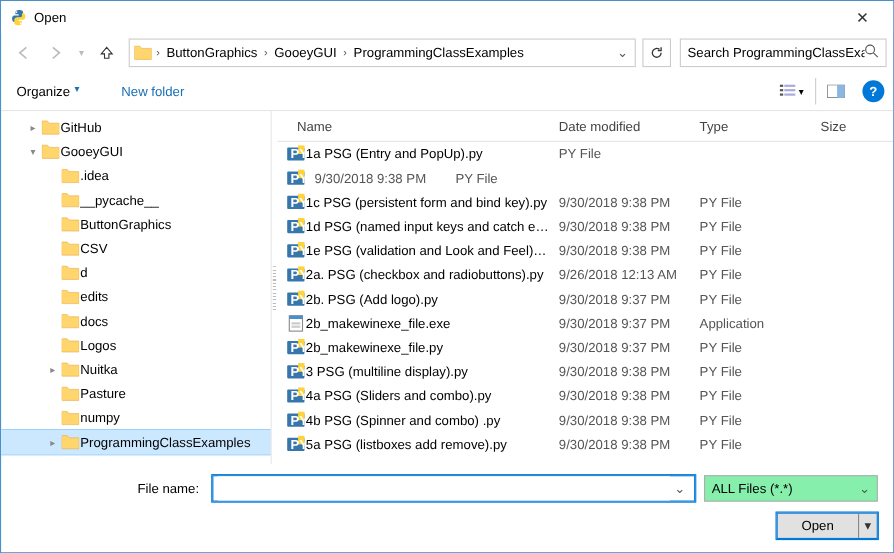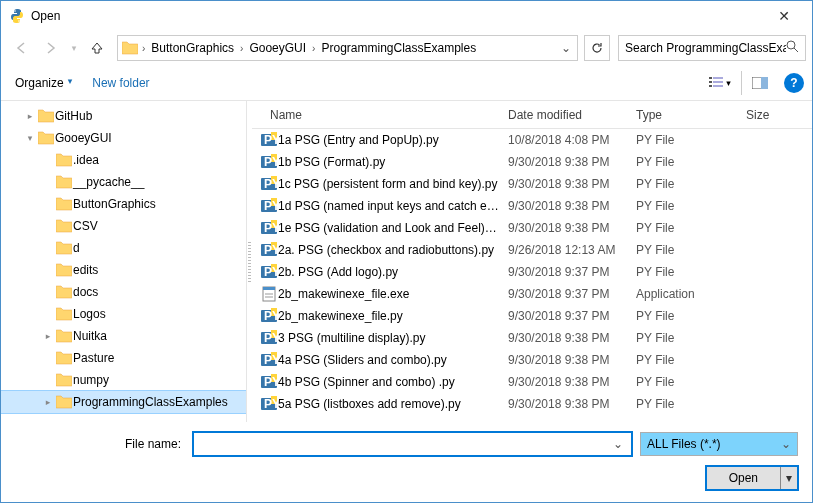--- a/index.html
+++ b/index.html
@@ -14,21 +14,21 @@
 .breadcrumb{flex:1;height:26px;border:1px solid #ccc;display:flex;align-items:center;padding:0 2px;margin:0 4px;background:#fff}
 .breadcrumb .bc-icon{width:20px;display:flex;align-items:center;justify-content:center;color:#e8a33d}
 .breadcrumb .bc-seg{padding:0 4px;height:100%;display:flex;align-items:center}
 .breadcrumb .bc-chev{color:#555;font-size:10px;padding:0 2px}
 .breadcrumb .bc-drop{margin-left:auto;width:18px;display:flex;align-items:center;justify-content:center;color:#555}
 .refresh-btn{width:26px;height:26px;border:1px solid #ccc;display:flex;align-items:center;justify-content:center;margin-right:6px}
 .search-box{width:188px;height:26px;border:1px solid #ccc;display:flex;align-items:center;padding:0 6px;color:#777}
 .search-box .sicon{margin-left:auto;color:#555}
 .toolbar{height:36px;display:flex;align-items:center;border-bottom:1px solid #e5e5e5;padding:0 8px}
 .toolbar .org{color:#1a6fb5;padding:4px 6px;display:flex;gap:4px}
-.toolbar .nf{color:#1a6fb5;padding:4px 6px;margin-left:8px}
+.toolbar .nf{color:#1a6fb5;padding:4px 6px;margin-left:26px}
 .toolbar .spacer{flex:1}
 .toolbar .view-btn{width:28px;height:24px;display:flex;align-items:center;justify-content:center;color:#555;margin:0 2px}
 .toolbar .view-btn.split{border-right:1px solid #ccc;padding-right:4px;width:40px}
 .toolbar .help{width:20px;height:20px;border-radius:50%;background:#0078d7;color:#fff;display:flex;align-items:center;justify-content:center;font-weight:bold;margin-left:8px}
 .main{flex:1;display:flex;overflow:hidden}
 .tree{width:246px;border-right:1px solid #e5e5e5;overflow-y:auto;overflow-x:hidden;padding:4px 0;position:relative}
 .tree::-webkit-scrollbar{width:17px}
 .tree::-webkit-scrollbar-track{background:#f0f0f0}
 .tree::-webkit-scrollbar-thumb{background:#c0c0c0}
 .tree-item{height:22px;display:flex;align-items:center;white-space:nowrap}
@@ -55,21 +55,21 @@
 .row .rdate{width:128px;color:#555;padding-left:8px}
 .row .rtype{width:110px;color:#555;padding-left:8px}
 .separator-handle{width:5px;background:#fff;cursor:col-resize;display:flex;align-items:center;justify-content:center}
 .separator-handle::before{content:"";width:3px;height:40px;background:repeating-linear-gradient(#bbb,#bbb 1px,transparent 1px,transparent 3px)}
 .bottom{padding:10px 14px 12px;display:flex;flex-direction:column;gap:10px}
 .fn-row{display:flex;align-items:center;gap:8px}
 .fn-label{width:170px;text-align:right;padding-right:4px}
 .fn-input{flex:1;height:24px;border:1px solid #0078d7;display:flex;align-items:center;padding:0 4px;outline:1px solid #0078d7}
 .fn-input input{border:none;outline:none;flex:1;height:100%}
 .fn-drop{width:18px;display:flex;align-items:center;justify-content:center;color:#555}
-.filter{width:158px;height:24px;border:1px solid #adadad;background:#7dd3fc;display:flex;align-items:center;padding:0 6px}
+.filter{width:158px;height:24px;border:1px solid #adadad;background:#86efac;display:flex;align-items:center;padding:0 6px}
 .filter .fdrop{margin-left:auto;color:#555}
 .btn-row{display:flex;justify-content:flex-end;gap:8px}
 .btn{height:24px;border:1px solid #adadad;background:#e1e1e1;display:flex;align-items:center;justify-content:center;padding:0 18px}
 .btn.primary{border:1px solid #0078d7;outline:1px solid #0078d7}
 .btn.split-btn{padding:0}
 .btn.split-btn .btxt{padding:0 22px;border-right:1px solid #888;height:100%;display:flex;align-items:center}
 .btn.split-btn .bdrop{width:16px;display:flex;align-items:center;justify-content:center;color:#333}
 .py-icon{width:16px;height:16px}
 </style>
 </head>
@@ -302,32 +302,30 @@
     <div class="list-body" id="listbody">
         <div class="row">
           <span class="ricon">
             <svg class="py-icon" viewBox="0 0 16 16">
               <rect x="0" y="2" width="16" height="12" rx="1" fill="#3776ab"></rect>
               <rect x="10" y="0" width="6" height="8" fill="#ffd43b"></rect>
               <text x="3" y="12" font-size="7" fill="#fff" font-weight="bold">PY</text>
             </svg>
           </span>
           <span class="rname">1a PSG (Entry and PopUp).py</span>
-          <span class="rdate">10/8/2018 4:08 PM</span>
-          <span class="rtype">PY File</span>
-        </div>
-        <div class="row">
-          <span class="ricon">
-            <svg class="py-icon" viewBox="0 0 16 16">
-              <rect x="0" y="2" width="16" height="12" rx="1" fill="#3776ab"></rect>
-              <rect x="10" y="0" width="6" height="8" fill="#ffd43b"></rect>
-              <text x="3" y="12" font-size="7" fill="#fff" font-weight="bold">PY</text>
-            </svg>
-          </span>
-          <span class="rname">1b PSG (Format).py</span>
+          <span class="rtype">PY File</span>
+        </div>
+        <div class="row">
+          <span class="ricon">
+            <svg class="py-icon" viewBox="0 0 16 16">
+              <rect x="0" y="2" width="16" height="12" rx="1" fill="#3776ab"></rect>
+              <rect x="10" y="0" width="6" height="8" fill="#ffd43b"></rect>
+              <text x="3" y="12" font-size="7" fill="#fff" font-weight="bold">PY</text>
+            </svg>
+          </span>
           <span class="rdate">9/30/2018 9:38 PM</span>
           <span class="rtype">PY File</span>
         </div>
         <div class="row">
           <span class="ricon">
             <svg class="py-icon" viewBox="0 0 16 16">
               <rect x="0" y="2" width="16" height="12" rx="1" fill="#3776ab"></rect>
               <rect x="10" y="0" width="6" height="8" fill="#ffd43b"></rect>
               <text x="3" y="12" font-size="7" fill="#fff" font-weight="bold">PY</text>
             </svg>

